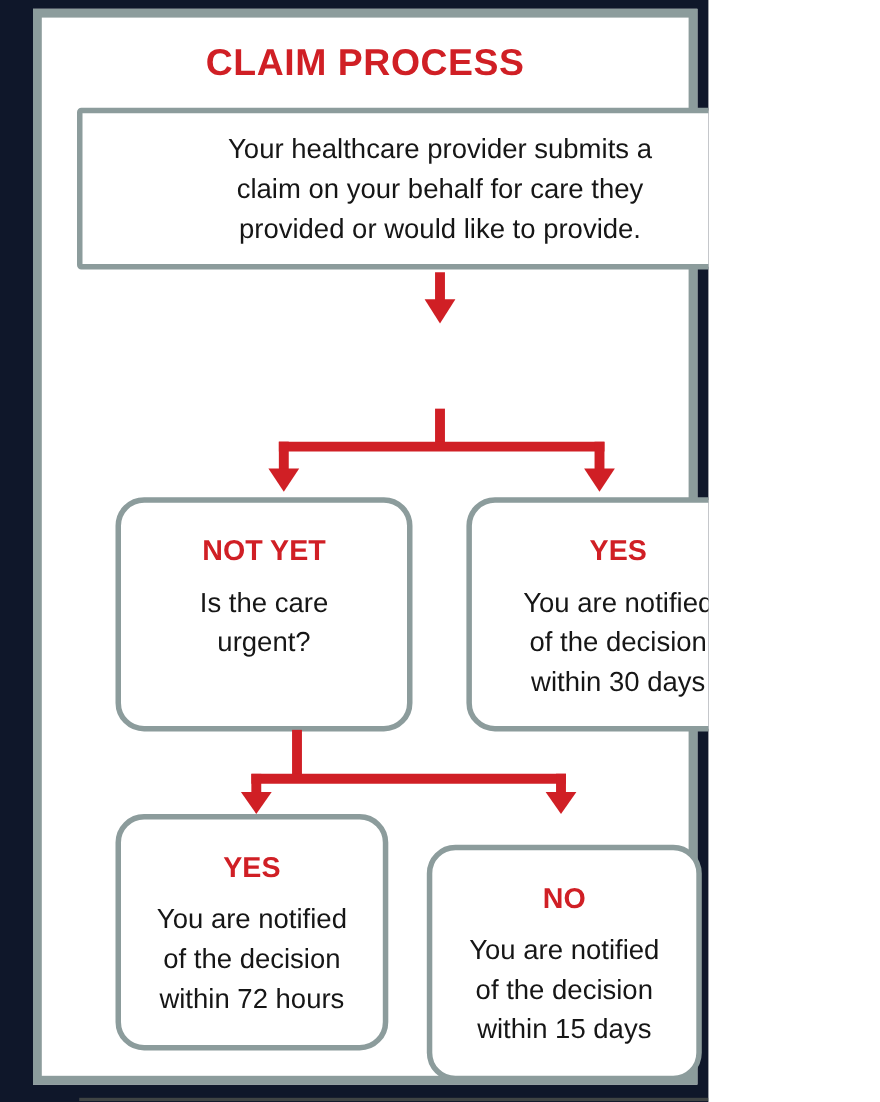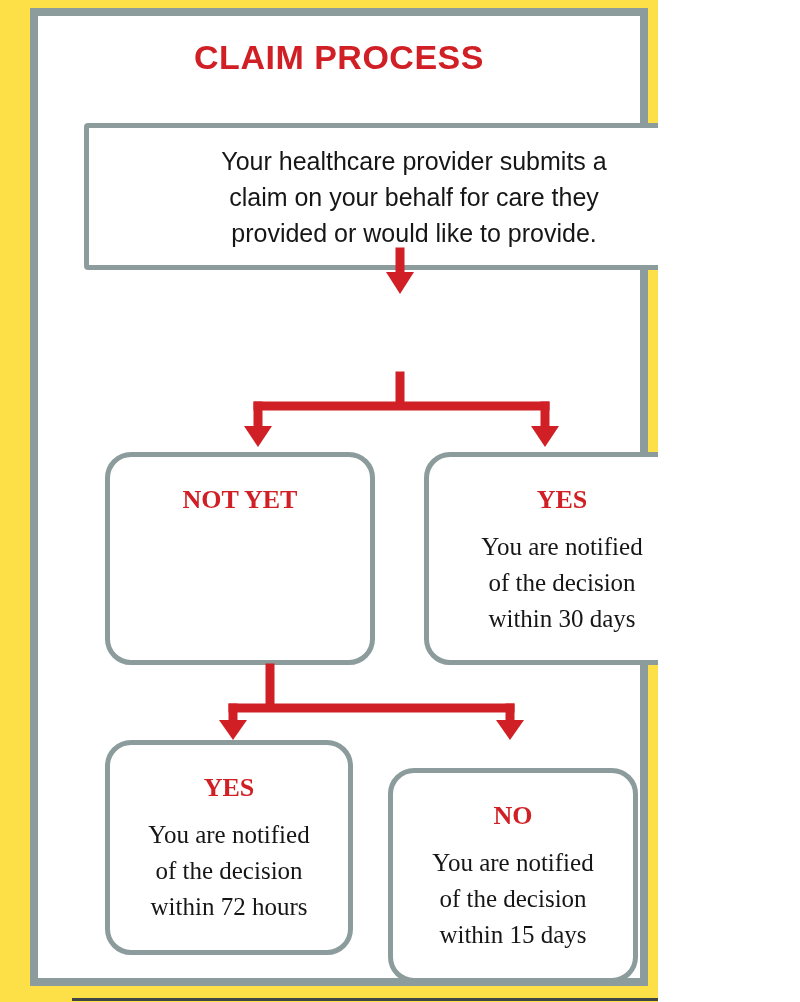--- a/index.html
+++ b/index.html
@@ -5,24 +5,23 @@
   :root {
     --red: #d01f25;
     --gray: #8c9c9c;
     --text: #161616;
   }
   html, body { margin: 0; padding: 0; background: #ffffff; }
   .canvas {
     position: relative;
     width: 644px;
     height: 1002px;
-    background: #fde047;
+    background: #0f172a;
     font-family: "Liberation Sans", sans-serif;
     overflow: hidden;
-    padding-left: 14px;
   }
   .frame {
     position: absolute;
     left: 30px; top: 8px; right: 10px; bottom: 16px;
     border: 8px solid var(--gray);
     background: #ffffff;
   }
   .title {
     position: absolute;
     left: 30px; right: 10px; top: 38px;
@@ -50,23 +49,23 @@
     font-size: 25px;
     line-height: 36px;
     color: var(--text);
   }
   .box .label {
     color: var(--red);
     font-weight: bold;
     font-size: 26px;
     margin-bottom: 14px;
   }
-  .box--step1    { left: 84px;  top: 98px;  width: 660px; height: 147px; border-radius: 4px; margin-top: 25px; }
+  .box--step1    { left: 70px;  top: 98px;  width: 660px; height: 147px; border-radius: 4px; }
   .box--question { left: 68px;  top: 296px; width: 662px; height: 60px;  border-radius: 14px; }
-  .box--tall     { justify-content: flex-start; padding-top: 28px; border-radius: 26px; font-family: Liberation Serif, serif; }
+  .box--tall     { justify-content: flex-start; padding-top: 28px; border-radius: 26px; }
   .box--notyet   { left: 105px; top: 452px; width: 270px; height: 213px; }
   .box--yes30    { left: 424px; top: 452px; width: 276px; height: 213px; }
   .box--yes72    { left: 105px; top: 740px; width: 248px; height: 215px; }
   .box--no15     { left: 388px; top: 768px; width: 250px; height: 215px; }
   svg.connectors {
     position: absolute;
     left: 0; top: 0;
     width: 800px; height: 1002px;
     pointer-events: none;
   }
@@ -90,20 +89,22 @@
 
   <div class="box box--step1">
     <div class="body">Your healthcare provider submits a
 claim on your behalf for care they
 provided or would like to provide.</div>
   </div>
 
 
   <div class="box box--tall box--notyet">
     <div class="label">NOT YET</div>
+    <div class="body">Is the care
+urgent?</div>
   </div>
 
   <div class="box box--tall box--yes30">
     <div class="label">YES</div>
     <div class="body">You are notified
 of the decision
 within 30 days</div>
   </div>
 
   <div class="box box--tall box--yes72">

